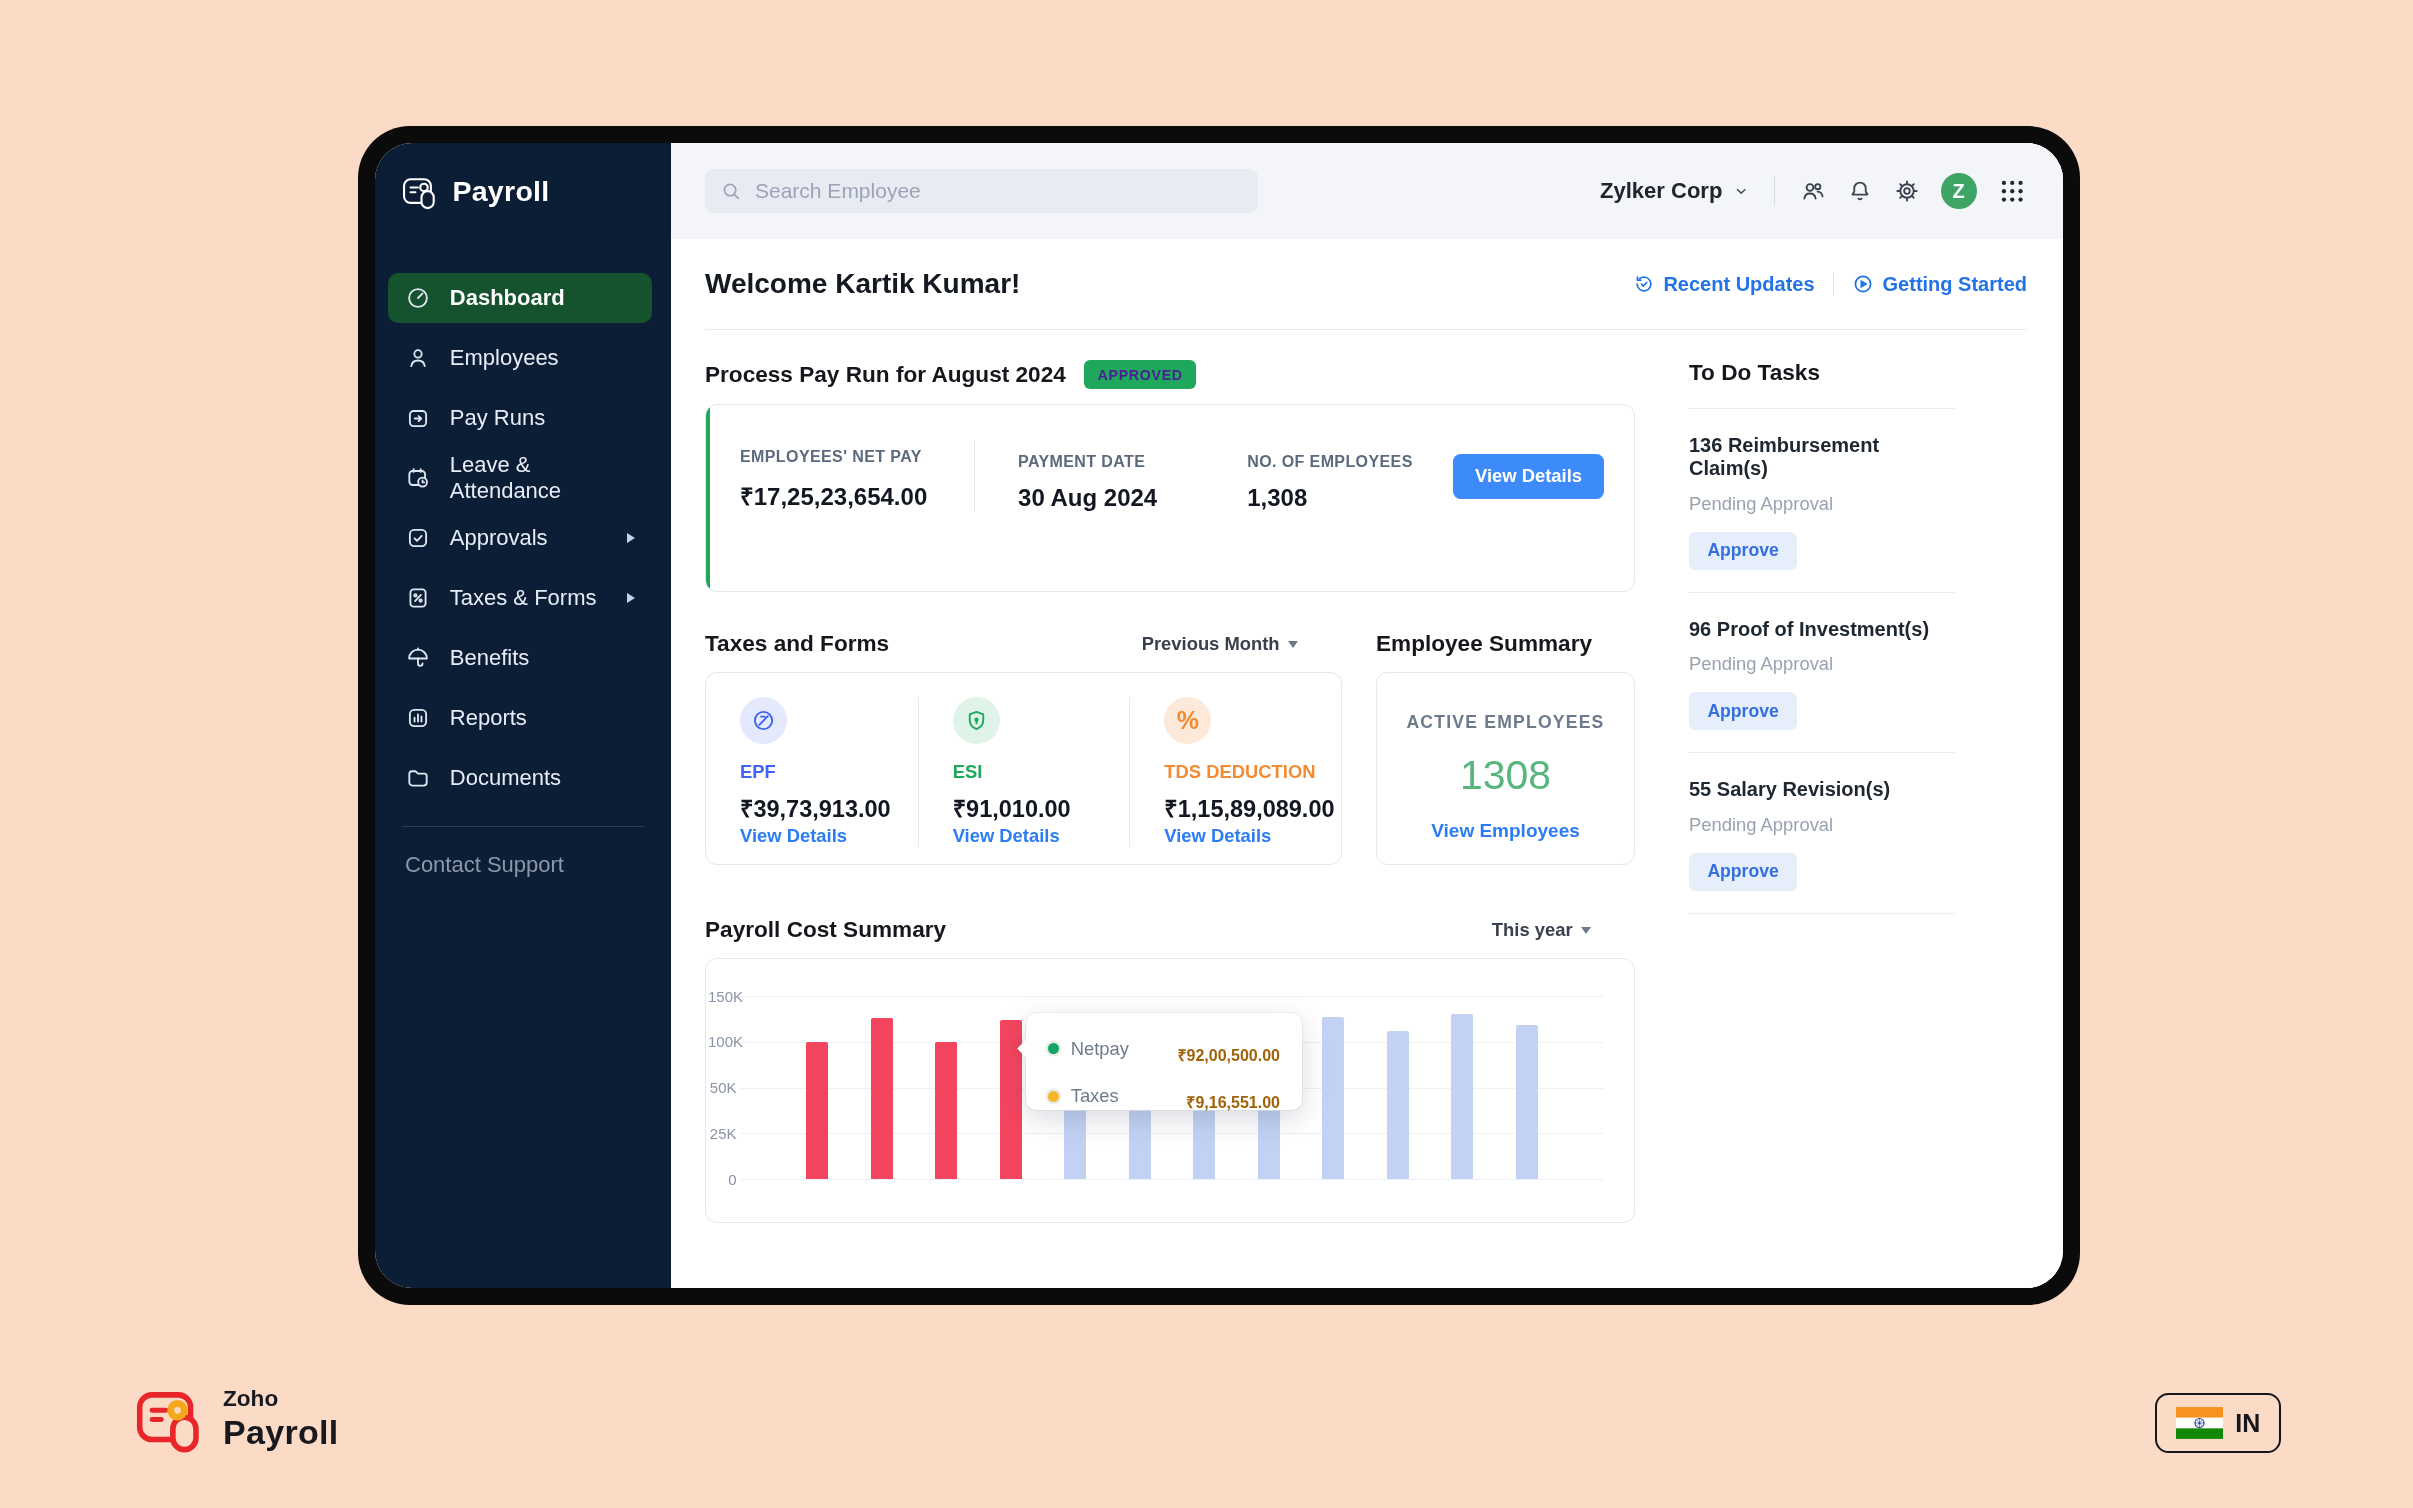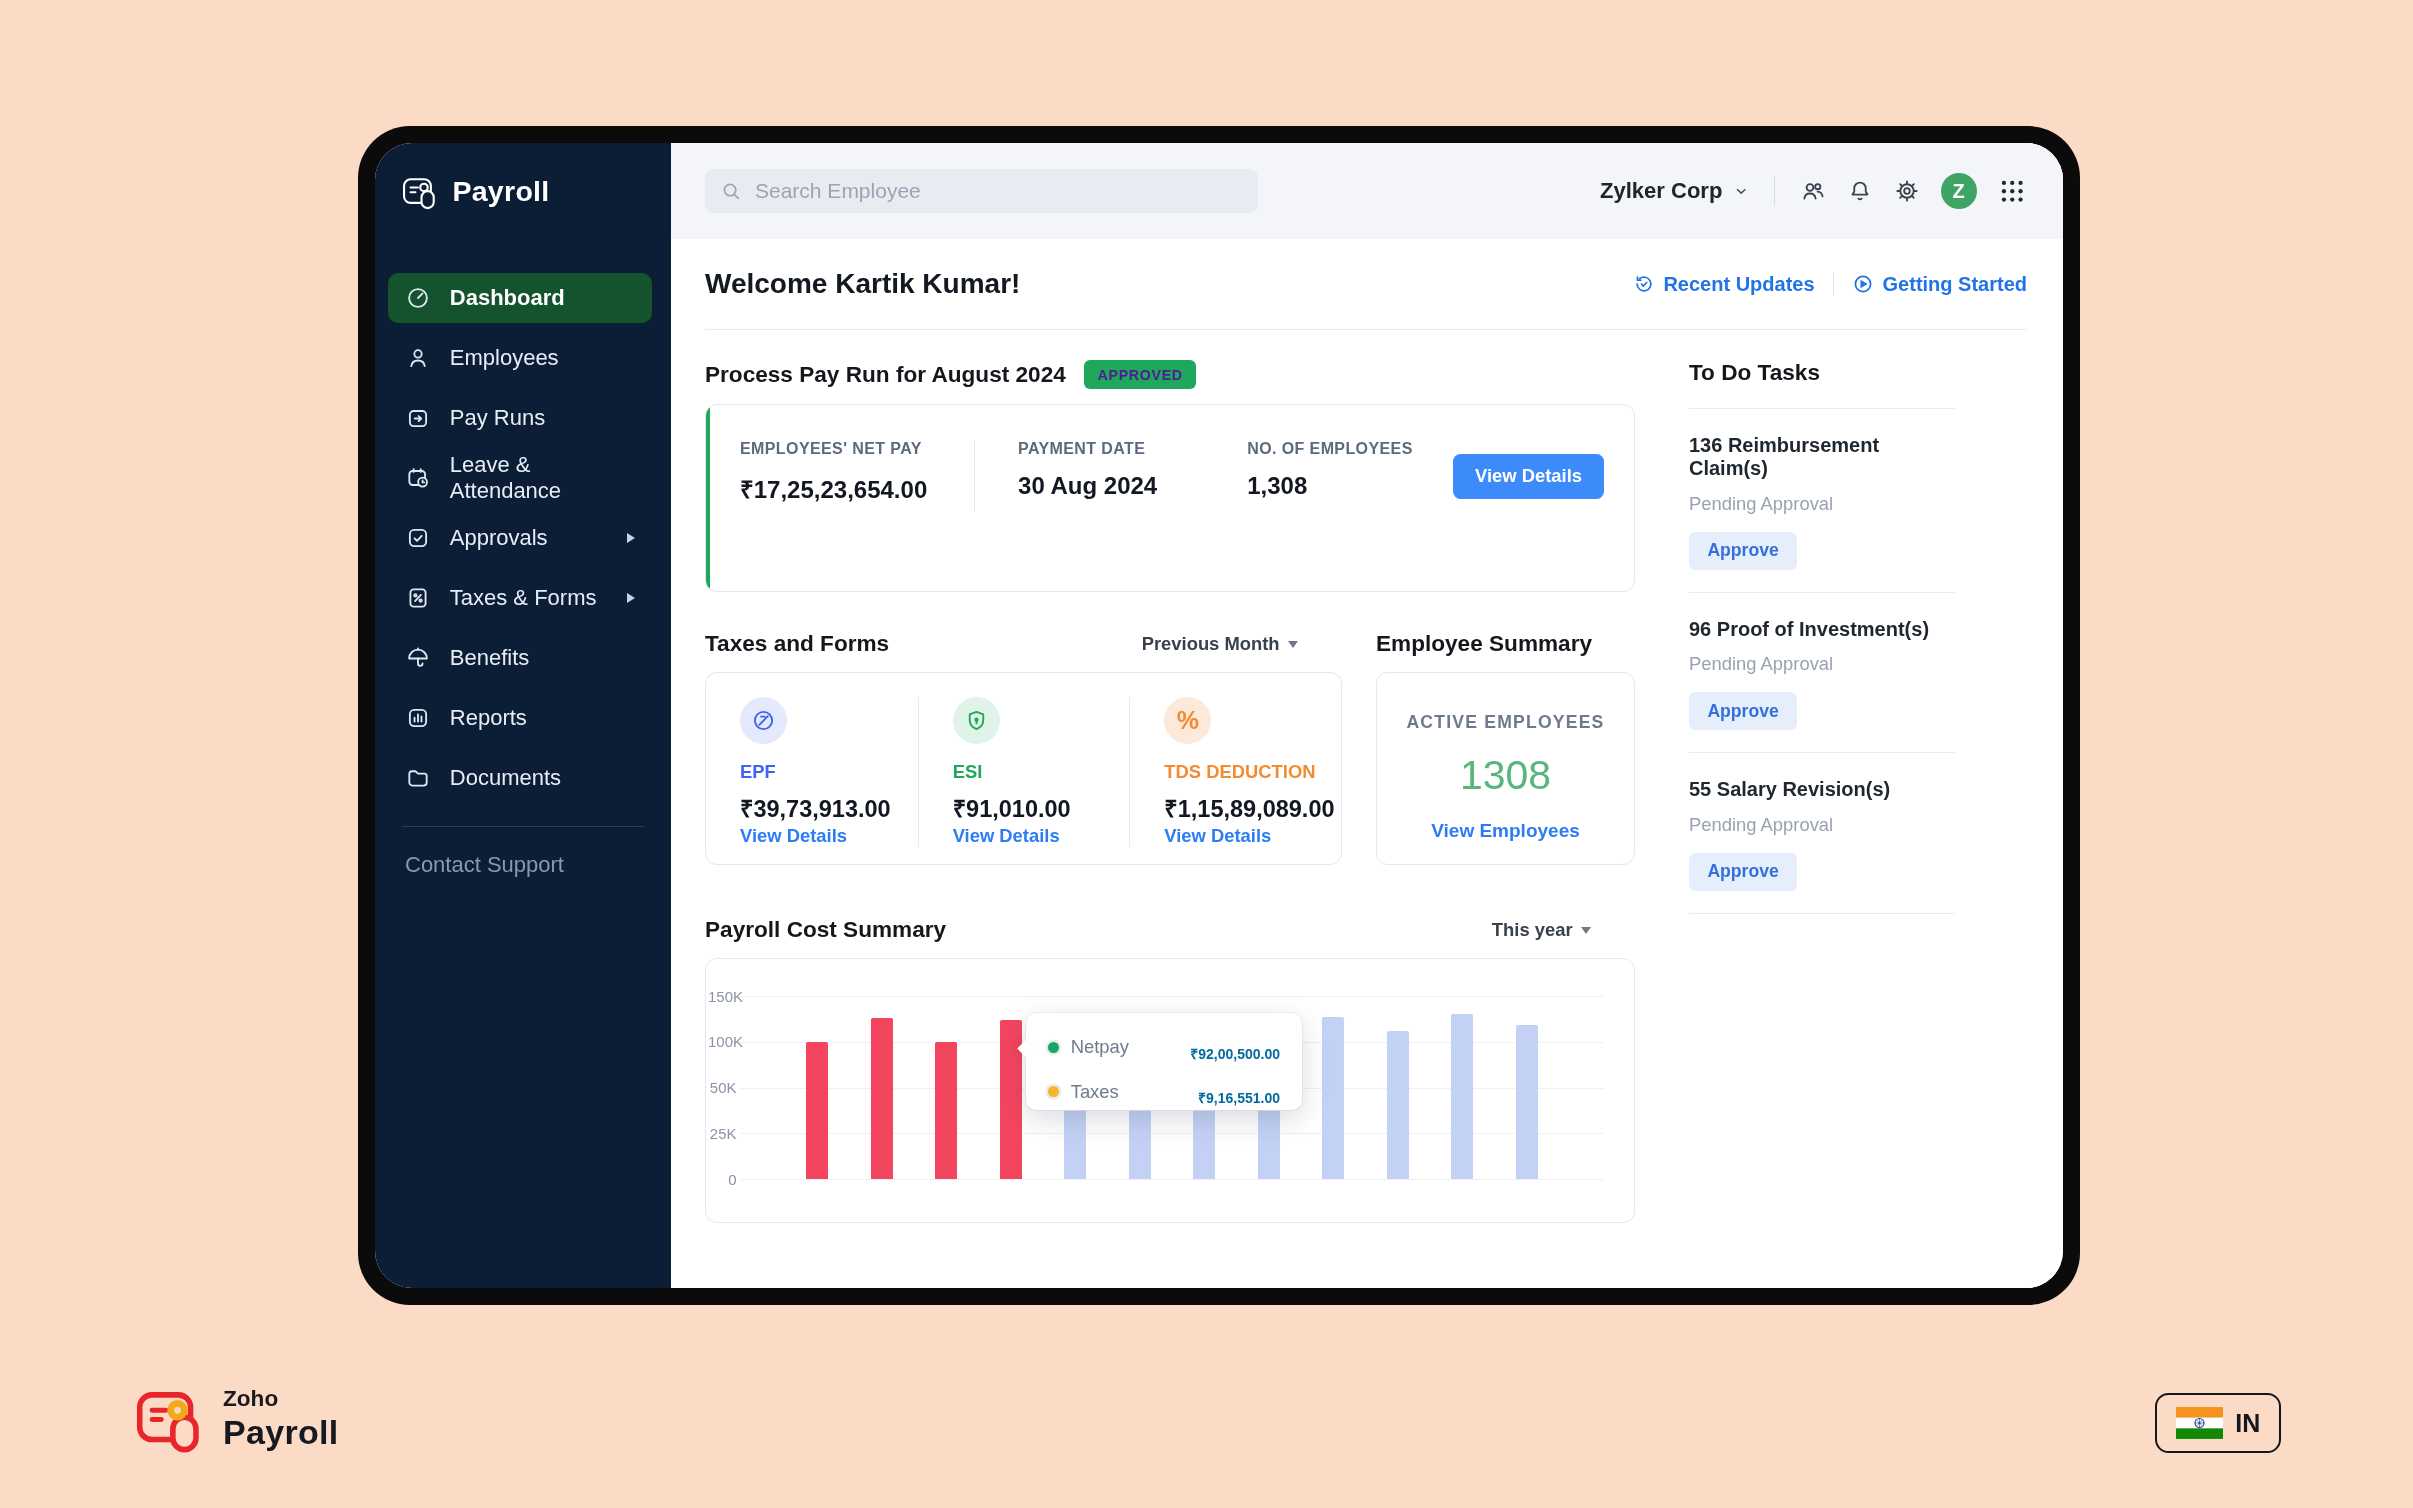--- a/index.html
+++ b/index.html
@@ -56,21 +56,21 @@
   .main-col{width:930px;flex-shrink:0;}
   .todo-col{flex:1;min-width:0;padding-top:17px;}
 
   
   .payrun-head{margin-top:30px;display:flex;align-items:center;gap:18.4px;}
   .sec-title{font-size:22.6px;font-weight:700;color:#15171C;}
   .badge{background:#1FA75C;color:#4c1d95;font-size:14.2px;font-weight:700;letter-spacing:0.7px;padding:6.7px 13.4px;border-radius:5.9px;}
   .pay-card{margin-top:15px;height:188px;border:0.8px solid #E4E7ED;border-radius:11.7px;position:relative;box-sizing:border-box;
     padding:35px 30px 0 34px;overflow:hidden;background:#fff;}
   .pay-accent{position:absolute;left:0;top:0;bottom:0;width:4.2px;background:#1FA75C;}
-  .pay-fields{display:flex;align-items:flex-start;gap:8px;}
+  .pay-fields{display:flex;align-items:flex-end;gap:8px;}
   .pf{min-width:0;}
   .pf-label{font-size:16px;font-weight:600;color:#5C6A7D;letter-spacing:0.4px;}
   .pf-value{margin-top:13.4px;font-size:24px;font-weight:700;color:#131722;}
   .pf-sep{width:0.8px;height:72px;background:#E9EBF0;margin:0 35px 0 39px;}
   .pf-gap{width:74px;}
   .btn-primary{margin-left:auto;align-self:center;background:#3D8BFB;color:#fff;border:none;border-radius:7.5px;
     font-size:18.4px;font-weight:600;padding:11.7px 22px;font-family:inherit;cursor:pointer;}
   .pay-note{margin-top:28.5px;display:flex;align-items:center;gap:10px;font-size:17.6px;color:#3C4554;}
   .pay-note svg{width:19px;height:19px;flex-shrink:0;}
 
@@ -105,21 +105,21 @@
   .ytick{position:absolute;left:-32px;width:28.5px;text-align:right;font-size:15px;color:#8A94A6;}
   .bar{position:absolute;width:22px;}
   .tooltip{position:absolute;left:320px;top:54px;width:276px;height:97px;background:#fff;border-radius:10px;
     box-shadow:0 8.4px 28.5px rgba(20,30,60,.16), 0 0 0 0.8px #F1F2F5;z-index:5;padding:18.4px 22px;box-sizing:border-box;}
   .tt-arrow{position:absolute;left:-5.9px;top:28.5px;width:12.6px;height:12.6px;background:#fff;transform:rotate(45deg);
     box-shadow:-2.5px 2.5px 5px rgba(20,30,60,.05);}
   .tt-row{display:flex;align-items:center;gap:11.7px;}
   .tt-row + .tt-row{margin-top:13.4px;}
   .tt-dot{width:11px;height:11px;border-radius:50%;flex-shrink:0;box-shadow:0 0 0 2.5px rgba(120,160,120,.18);}
   .tt-label{font-size:18.4px;color:#6F7B8D;}
-  .tt-value{margin-left:auto;font-size:14px;font-weight:700;color:#0369a1;margin-top:12px;}
+  .tt-value{margin-left:auto;font-size:16px;font-weight:700;color:#a16207;margin-top:12px;}
 
   
   .todo-title{margin-top:13.4px;font-size:22.6px;font-weight:700;color:#15171C;}
   .todo-divider{border-top:0.8px solid #EAECF1;width:266px;margin-top:22px;}
   .todo-item{padding-top:25px;width:266px;}
   .todo-item-title{font-size:20px;font-weight:700;color:#1E2630;}
   .todo-sub{margin-top:12.6px;font-size:18.4px;color:#99A2B1;}
   .approve-btn{margin-top:17px;display:inline-block;background:#E7EEFB;color:#3470DC;font-size:17.6px;font-weight:600;
     padding:8.4px 18.4px;border-radius:5.9px;border:none;font-family:inherit;cursor:pointer;}
 

